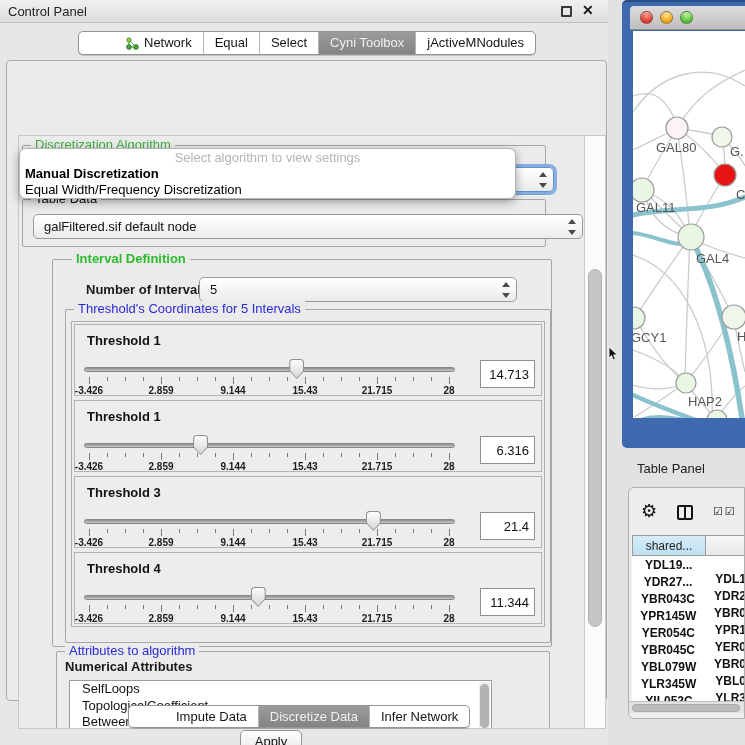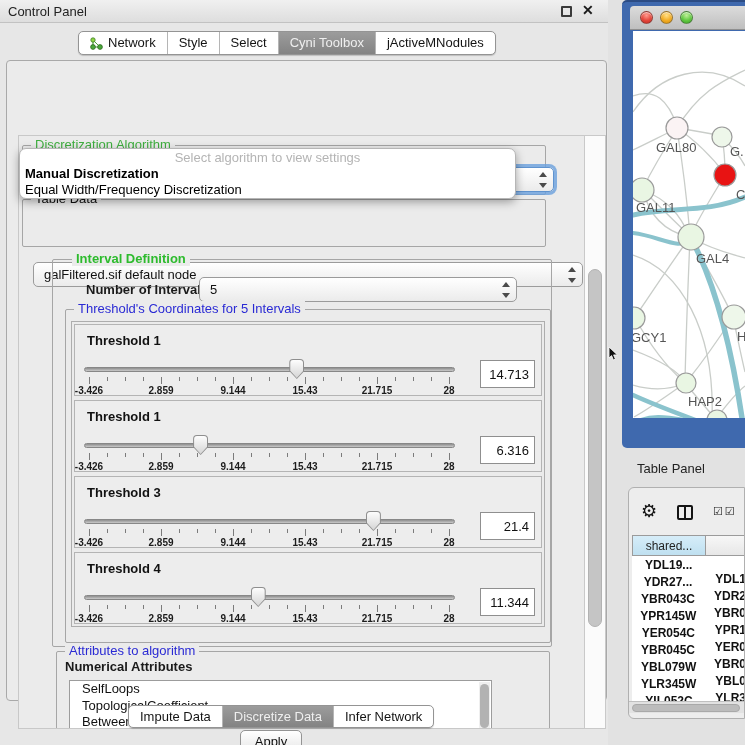--- a/index.html
+++ b/index.html
@@ -12,21 +12,21 @@
   .cp-titlebar { position:absolute; left:0; top:0; width:622px; height:23px;
     background:linear-gradient(#f0f0f0,#dedede); border-bottom:1px solid #c2c2c2; }
   .cp-title { position:absolute; left:8px; top:4px; font-size:13px; color:#222; }
   .float-icon { position:absolute; left:561px; top:6px; width:11px; height:11px;
     border:2px solid #3a3a3a; border-radius:1px; cursor:default; }
   .close-icon { position:absolute; left:582px; top:2px; font-size:14px; font-weight:bold; color:#1a1a1a; }
 
   
   .segbar { position:absolute; display:inline-flex; height:24px; background:#fff;
     border:1px solid #949494; border-radius:5px; overflow:hidden;
-    box-shadow:0 1px 1px rgba(0,0,0,.18); }
+    box-shadow:0 1px 1px rgba(0,0,0,.18);padding-left:36px; }
   .seg { display:flex; align-items:center; gap:5px; padding:0 11px; font-size:13px;
     line-height:22px; color:#141414; border-right:1px solid #b5b5b5; white-space:nowrap; }
   .seg:last-child { border-right:none; }
   .seg.active { background:linear-gradient(#9c9c9c,#838383); color:#efefef; }
 
   
   .main-panel { position:absolute; left:6px; top:60px; width:601px; height:641px;
     background:#ebebeb; border:1px solid #a9a9a9; border-radius:4px; }
   .viewport { position:absolute; left:11px; top:74px; width:567px; height:594px;
     border:1px solid #c8c8c8; background:#ebebeb; overflow:hidden; }
@@ -148,21 +148,21 @@
         <line x1="3" y1="3" x2="3" y2="10" stroke="#4c9b3f" stroke-width="1.2"></line>
         <line x1="3" y1="10" x2="10" y2="10" stroke="#4c9b3f" stroke-width="1.2"></line>
         <line x1="3" y1="3" x2="10" y2="10" stroke="#4c9b3f" stroke-width="1"></line>
         <circle cx="3" cy="3" r="2.2" fill="#8fd641" stroke="#3f7d2d" stroke-width="0.8"></circle>
         <circle cx="3" cy="10" r="2.4" fill="#49a83a" stroke="#2e6b22" stroke-width="0.8"></circle>
         <circle cx="10" cy="10" r="2.4" fill="#49a83a" stroke="#2e6b22" stroke-width="0.8"></circle>
       </svg>
       <span>Network</span>
     </div>
     <div class="seg">
-        <span>Style</span>
+        <span>Equal</span>
       </div>
     <div class="seg">
         <span>Select</span>
       </div>
     <div class="seg active">
         <span>Cyni Toolbox</span>
       </div>
     <div class="seg">
         <span>jActiveMNodules</span>
       </div>
@@ -177,21 +177,21 @@
       </div>
       <div class="combo focused" style="left:9px; top:31px; width:526px;">
         <span class="stepper">
             <span class="tri-up"></span>
             <span class="tri-down"></span>
           </span>
       </div>
 
       <div class="group" style="left:3px; top:63px; width:524px; height:48px;">
         <span class="group-title gt-black" style="left:8px; top:-9px;">Table Data</span>
-        <div class="combo" style="left:10px; top:14px; width:550px;margin-top:48px;">
+        <div class="combo" style="left:10px; top:14px; width:550px;">
           <span>galFiltered.sif default node</span>
           <span class="stepper">
               <span class="tri-up"></span>
               <span class="tri-down"></span>
             </span>
         </div>
       </div>
 
       <div class="group" style="left:33px; top:123px; width:500px; height:388px;">
         <span class="group-title gt-green2" style="left:19px; top:-9px;font-weight:bold;">Interval Definition</span>

